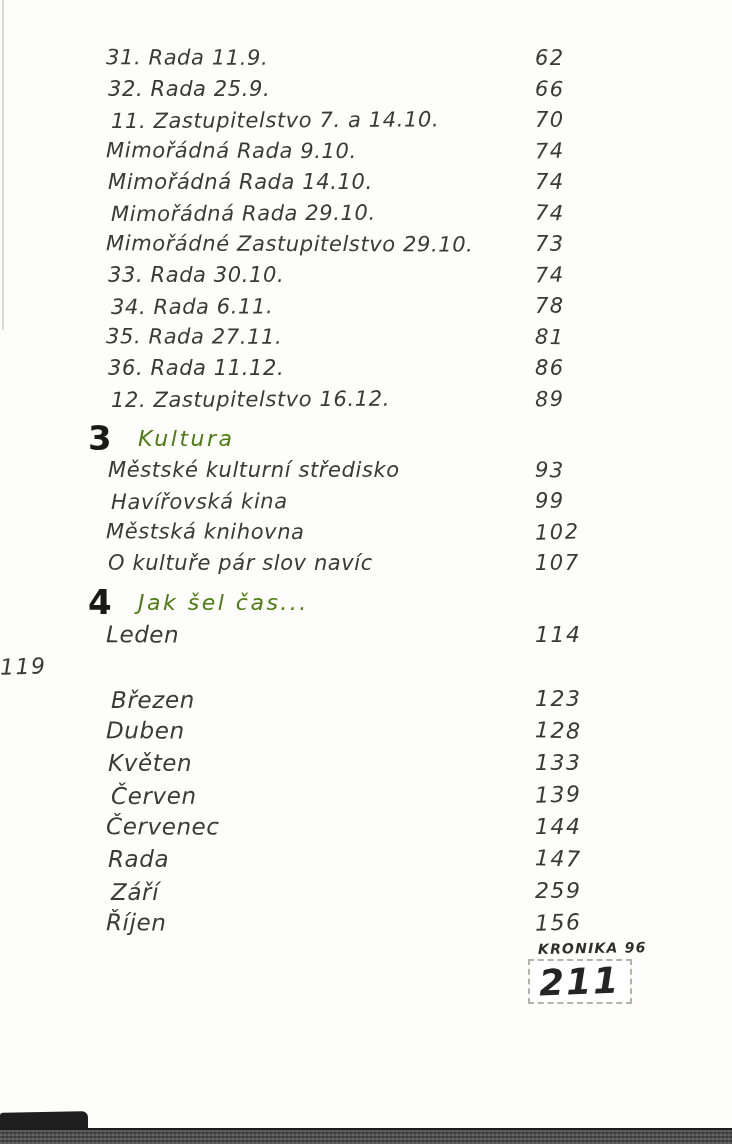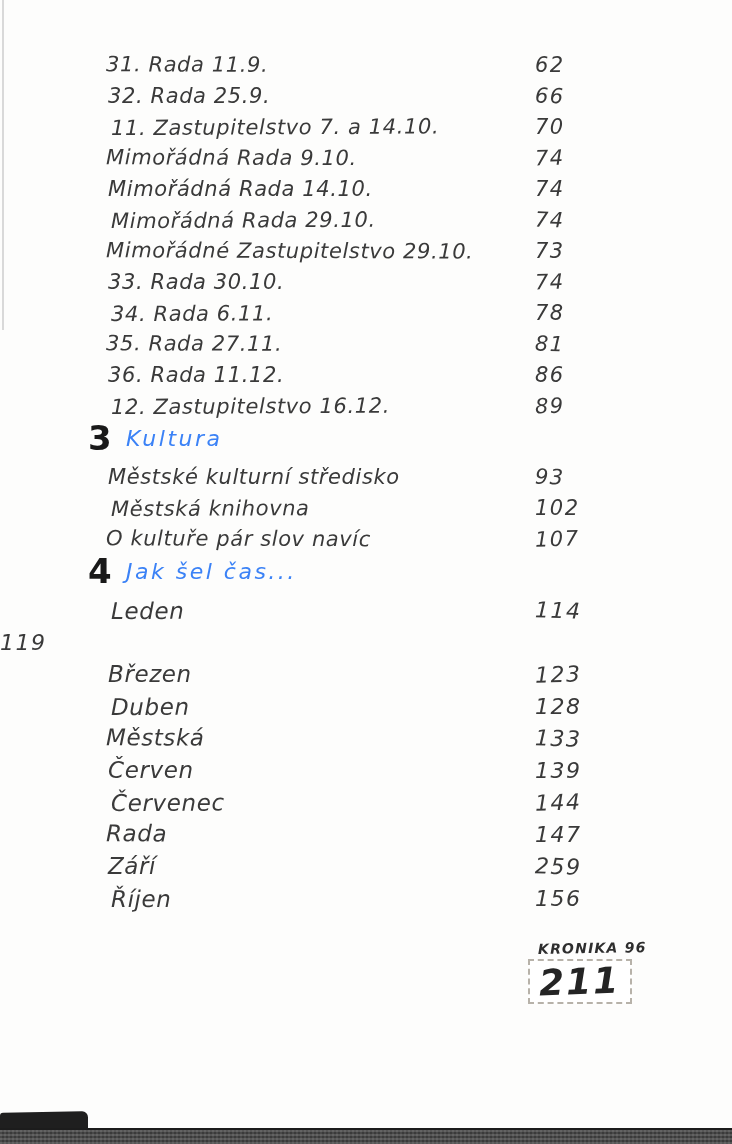--- a/index.html
+++ b/index.html
@@ -27,21 +27,21 @@
   
   .toc {
     position: absolute;
     top: 46px; left: 0; right: 0;
     color: #3a3a3a;
     font-style: italic;
   }
 
   .row {
     display: flex;
-    align-items: flex-end;
+    align-items: flex-start;
     height: 31px;
     white-space: nowrap;
   }
   .row .title {
     margin-left: 108px;
     width: 427px;
     font-size: 21px;
     letter-spacing: 0.6px;
   }
   .row .page-num {
@@ -66,23 +66,23 @@
   .sec-num {
     margin-left: 88px;
     width: 26px;
     font-style: normal;
     font-weight: 700;
     font-size: 34px;
     line-height: 1;
     color: #191919;
   }
   .sec-title {
-    margin-left: 12px;
+    margin-left: 24px;
     font-size: 22px;
-    color: #3b82f6;
+    color: #4d7c0f;
     letter-spacing: 2.5px;
   }
 
   
   .stamp {
     position: absolute;
     left: 528px; top: 940px;
     font-style: italic;
   }
   .stamp-label {
@@ -191,20 +191,24 @@
     <div class="section">
       <span class="sec-num">3</span>
       <span class="sec-title">Kultura</span>
     </div>
 
     <div class="row">
       <span class="title">Městské kulturní středisko</span>
       <span class="page-num">93</span>
     </div>
     <div class="row">
+      <span class="title">Havířovská kina</span>
+      <span class="page-num">99</span>
+    </div>
+    <div class="row">
       <span class="title">Městská knihovna</span>
       <span class="page-num">102</span>
     </div>
     <div class="row">
       <span class="title">O kultuře pár slov navíc</span>
       <span class="page-num">107</span>
     </div>
 
     <div class="section">
       <span class="sec-num">4</span>
@@ -220,21 +224,21 @@
     </div>
     <div class="row tall">
       <span class="title">Březen</span>
       <span class="page-num">123</span>
     </div>
     <div class="row tall">
       <span class="title">Duben</span>
       <span class="page-num">128</span>
     </div>
     <div class="row tall">
-      <span class="title">Městská</span>
+      <span class="title">Květen</span>
       <span class="page-num">133</span>
     </div>
     <div class="row tall">
       <span class="title">Červen</span>
       <span class="page-num">139</span>
     </div>
     <div class="row tall">
       <span class="title">Červenec</span>
       <span class="page-num">144</span>
     </div>

